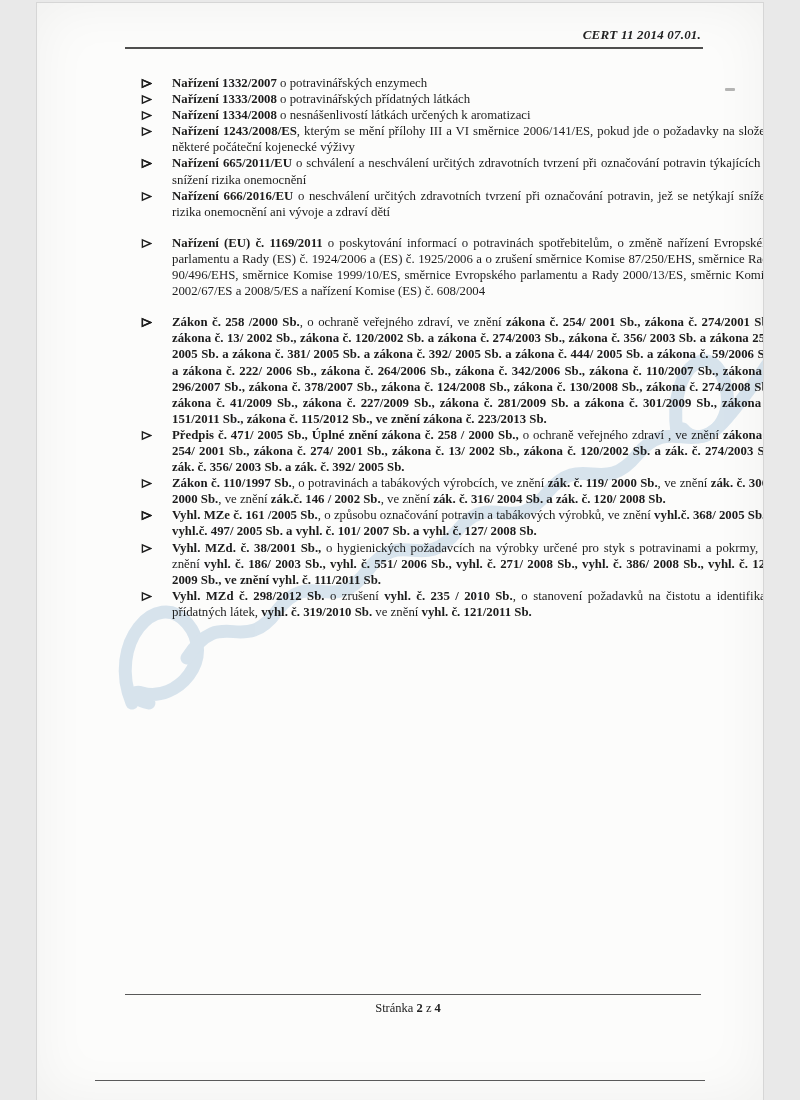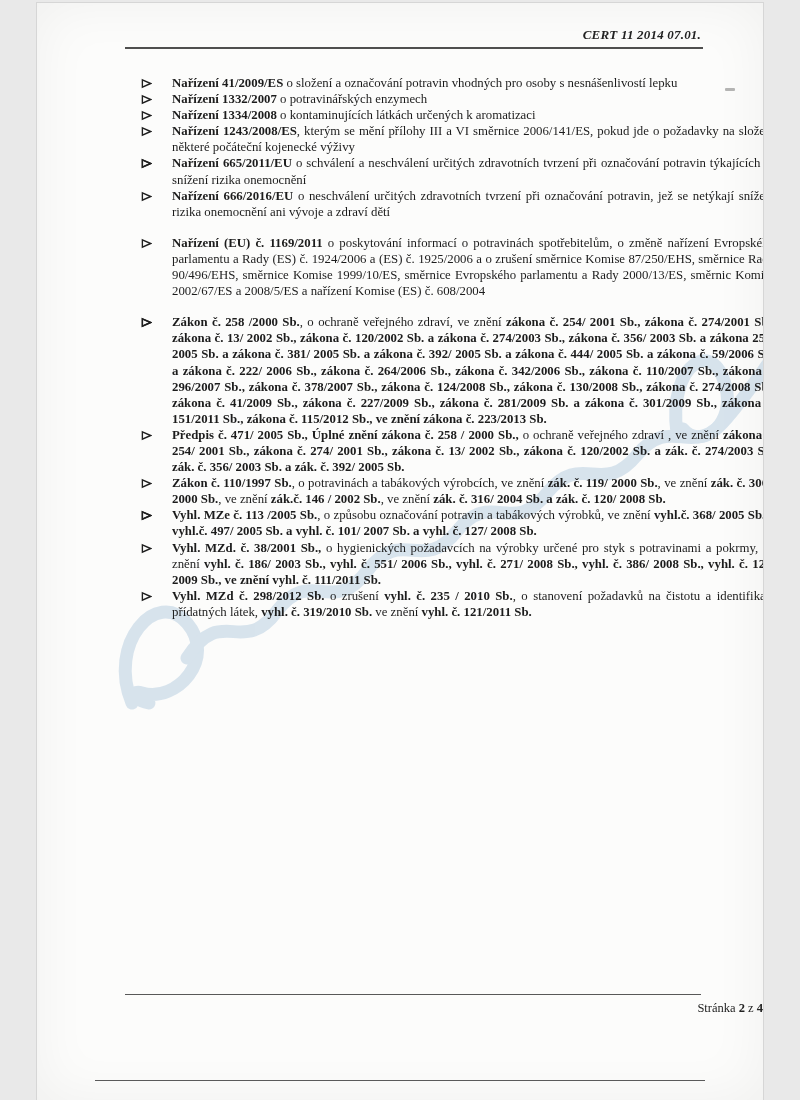--- a/index.html
+++ b/index.html
@@ -24,21 +24,21 @@
   .header-rule{position:absolute;top:44px;left:88px;right:60px;border-top:2px solid #4f4f4f;}
   .content{
     position:absolute;top:72px;left:88px;width:650px;
     font-size:12.8px;line-height:16.1px;text-align:justify;
   }
   .item{position:relative;padding-left:47px;}
   .item.gap{margin-top:15px;}
   .bullet{position:absolute;left:16px;top:2px;width:11px;height:11px;}
   .seg-b{font-weight:bold;}
   .footer-rule{position:absolute;top:991px;left:88px;right:62px;border-top:1.5px solid #585858;}
-  .page-number{position:absolute;top:998px;left:0;right:0;text-align:right;font-size:12.5px;color:#222;padding-left:16px;}
+  .page-number{position:absolute;top:998px;left:0;right:0;text-align:center;font-size:12.5px;color:#222;padding-left:16px;}
   .bottom-rule{position:absolute;top:1077px;left:58px;right:58px;border-top:1.5px solid #5a5a5a;}
   .scan-mark{position:absolute;right:28px;top:85px;width:10px;height:3px;background:#8d8d8d;opacity:.65;border-radius:1px;}
 </style>
 </head>
 <body>
 
 <div class="page">
 
   <svg class="watermark" viewBox="0 0 800 1100" aria-hidden="true">
     <g fill="none" stroke="#b3cbdf" stroke-width="13" stroke-linecap="round" opacity="0.5">
@@ -50,27 +50,30 @@
 
   <div class="layer">
 
     <div class="doc-ref">CERT 11 2014 07.01.</div>
     <div class="header-rule"></div>
     <div class="scan-mark"></div>
 
     <div class="content">
         <div class="item"><span class="bullet"><svg width="11" height="11" viewBox="0 0 12 12" aria-hidden="true">
               <path d="M1.5 2 L10.5 6 L1.5 10 Z" fill="none" stroke="#1f1f1f" stroke-width="1.5"></path>
-            </svg></span><span><span class="seg-b">Nařízení 41/2009/ES</span><span class="seg"> o složení a označování potravin vhodných pro osoby s nesnášenlivostí lepku</span></span></div>
+            </svg></span></div>
         <div class="item"><span class="bullet"><svg width="11" height="11" viewBox="0 0 12 12" aria-hidden="true">
               <path d="M1.5 2 L10.5 6 L1.5 10 Z" fill="none" stroke="#1f1f1f" stroke-width="1.5"></path>
             </svg></span><span><span class="seg-b">Nařízení 1332/2007</span><span class="seg"> o potravinářských enzymech</span></span></div>
         <div class="item"><span class="bullet"><svg width="11" height="11" viewBox="0 0 12 12" aria-hidden="true">
               <path d="M1.5 2 L10.5 6 L1.5 10 Z" fill="none" stroke="#1f1f1f" stroke-width="1.5"></path>
-            </svg></span><span><span class="seg-b">Nařízení 1334/2008</span><span class="seg"> o kontaminujících látkách určených k aromatizaci</span></span></div>
+            </svg></span><span><span class="seg-b">Nařízení 1333/2008</span><span class="seg"> o potravinářských přídatných látkách</span></span></div>
+        <div class="item"><span class="bullet"><svg width="11" height="11" viewBox="0 0 12 12" aria-hidden="true">
+              <path d="M1.5 2 L10.5 6 L1.5 10 Z" fill="none" stroke="#1f1f1f" stroke-width="1.5"></path>
+            </svg></span><span><span class="seg-b">Nařízení 1334/2008</span><span class="seg"> o nesnášenlivostí látkách určených k aromatizaci</span></span></div>
         <div class="item"><span class="bullet"><svg width="11" height="11" viewBox="0 0 12 12" aria-hidden="true">
               <path d="M1.5 2 L10.5 6 L1.5 10 Z" fill="none" stroke="#1f1f1f" stroke-width="1.5"></path>
             </svg></span><span><span class="seg-b">Nařízení 1243/2008/ES</span><span class="seg">, kterým se mění přílohy III a VI směrnice 2006/141/ES, pokud jde o požadavky na složení některé počáteční kojenecké výživy</span></span></div>
         <div class="item"><span class="bullet"><svg width="11" height="11" viewBox="0 0 12 12" aria-hidden="true">
               <path d="M1.5 2 L10.5 6 L1.5 10 Z" fill="none" stroke="#1f1f1f" stroke-width="1.5"></path>
             </svg></span></div>
         <div class="item"><span class="bullet"><svg width="11" height="11" viewBox="0 0 12 12" aria-hidden="true">
               <path d="M1.5 2 L10.5 6 L1.5 10 Z" fill="none" stroke="#1f1f1f" stroke-width="1.5"></path>
             </svg></span><span><span class="seg-b">Nařízení 665/2011/EU</span><span class="seg"> o schválení a neschválení určitých zdravotních tvrzení při označování potravin týkajících se snížení rizika onemocnění</span></span></div>
         <div class="item"><span class="bullet"><svg width="11" height="11" viewBox="0 0 12 12" aria-hidden="true">
@@ -89,21 +92,21 @@
               <path d="M1.5 2 L10.5 6 L1.5 10 Z" fill="none" stroke="#1f1f1f" stroke-width="1.5"></path>
             </svg></span><span><span class="seg-b">Předpis č. 471/ 2005 Sb., Úplné znění zákona č. 258 / 2000 Sb.,</span><span class="seg"> o ochraně veřejného zdraví , ve znění </span><span class="seg-b">zákona č. 254/ 2001 Sb., zákona č. 274/ 2001 Sb., zákona č. 13/ 2002 Sb., zákona č. 120/2002 Sb. a zák. č. 274/2003 Sb. zák. č. 356/ 2003 Sb. a zák. č. 392/ 2005 Sb.</span></span></div>
         <div class="item"><span class="bullet"><svg width="11" height="11" viewBox="0 0 12 12" aria-hidden="true">
               <path d="M1.5 2 L10.5 6 L1.5 10 Z" fill="none" stroke="#1f1f1f" stroke-width="1.5"></path>
             </svg></span><span><span class="seg-b">Zákon č. 110/1997 Sb.</span><span class="seg">, o potravinách a tabákových výrobcích, ve znění </span><span class="seg-b">zák. č. 119/ 2000 Sb.</span><span class="seg">, ve znění </span><span class="seg-b">zák. č. 306 / 2000 Sb.</span><span class="seg">, ve znění </span><span class="seg-b">zák.č. 146 / 2002 Sb.</span><span class="seg">, ve znění </span><span class="seg-b">zák. č. 316/ 2004 Sb. a zák. č. 120/ 2008 Sb.</span></span></div>
         <div class="item"><span class="bullet"><svg width="11" height="11" viewBox="0 0 12 12" aria-hidden="true">
               <path d="M1.5 2 L10.5 6 L1.5 10 Z" fill="none" stroke="#1f1f1f" stroke-width="1.5"></path>
             </svg></span></div>
         <div class="item"><span class="bullet"><svg width="11" height="11" viewBox="0 0 12 12" aria-hidden="true">
               <path d="M1.5 2 L10.5 6 L1.5 10 Z" fill="none" stroke="#1f1f1f" stroke-width="1.5"></path>
-            </svg></span><span><span class="seg-b">Vyhl. MZe č. 113 /2005 Sb.</span><span class="seg">, o způsobu označování potravin a tabákových výrobků, ve znění </span><span class="seg-b">vyhl.č. 368/ 2005 Sb. a vyhl.č. 497/ 2005 Sb. a vyhl. č. 101/ 2007 Sb. a vyhl. č. 127/ 2008 Sb.</span></span></div>
+            </svg></span><span><span class="seg-b">Vyhl. MZe č. 161 /2005 Sb.</span><span class="seg">, o způsobu označování potravin a tabákových výrobků, ve znění </span><span class="seg-b">vyhl.č. 368/ 2005 Sb. a vyhl.č. 497/ 2005 Sb. a vyhl. č. 101/ 2007 Sb. a vyhl. č. 127/ 2008 Sb.</span></span></div>
         <div class="item"><span class="bullet"><svg width="11" height="11" viewBox="0 0 12 12" aria-hidden="true">
               <path d="M1.5 2 L10.5 6 L1.5 10 Z" fill="none" stroke="#1f1f1f" stroke-width="1.5"></path>
             </svg></span><span><span class="seg-b">Vyhl. MZd. č. 38/2001 Sb.,</span><span class="seg"> o hygienických požadavcích na výrobky určené pro styk s potravinami a pokrmy, ve znění </span><span class="seg-b">vyhl. č. 186/ 2003 Sb., vyhl. č. 551/ 2006 Sb., vyhl. č. 271/ 2008 Sb., vyhl. č. 386/ 2008 Sb., vyhl. č. 127/ 2009 Sb., ve znění vyhl. č. 111/2011 Sb.</span></span></div>
         <div class="item"><span class="bullet"><svg width="11" height="11" viewBox="0 0 12 12" aria-hidden="true">
               <path d="M1.5 2 L10.5 6 L1.5 10 Z" fill="none" stroke="#1f1f1f" stroke-width="1.5"></path>
             </svg></span><span><span class="seg-b">Vyhl. MZd č. 298/2012 Sb.</span><span class="seg"> o zrušení </span><span class="seg-b">vyhl. č. 235 / 2010 Sb.</span><span class="seg">, o stanovení požadavků na čistotu a identifikaci přídatných látek, </span><span class="seg-b">vyhl. č. 319/2010 Sb.</span><span class="seg"> ve znění </span><span class="seg-b">vyhl. č. 121/2011 Sb.</span></span></div>
       </div>
 
     <div class="footer-rule"></div>
     <div class="page-number"><span class="seg">Stránka </span><span class="seg-b">2</span><span class="seg"> z </span><span class="seg-b">4</span></div>

